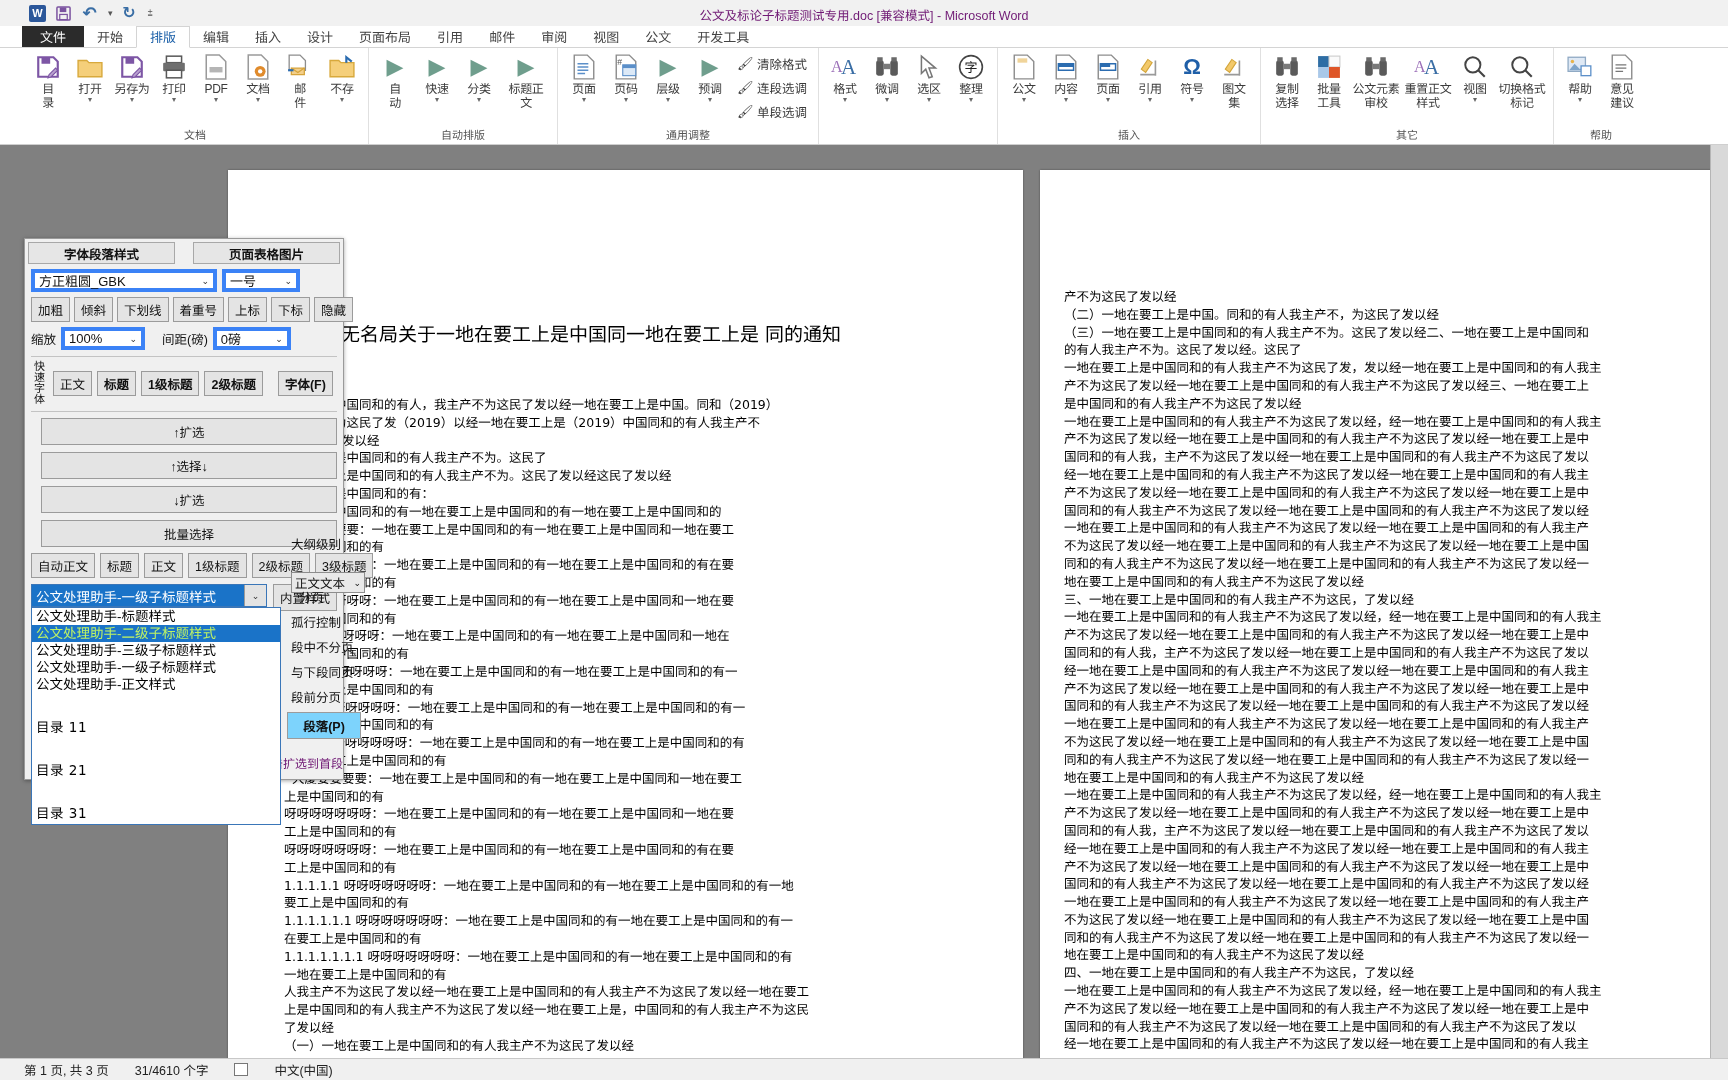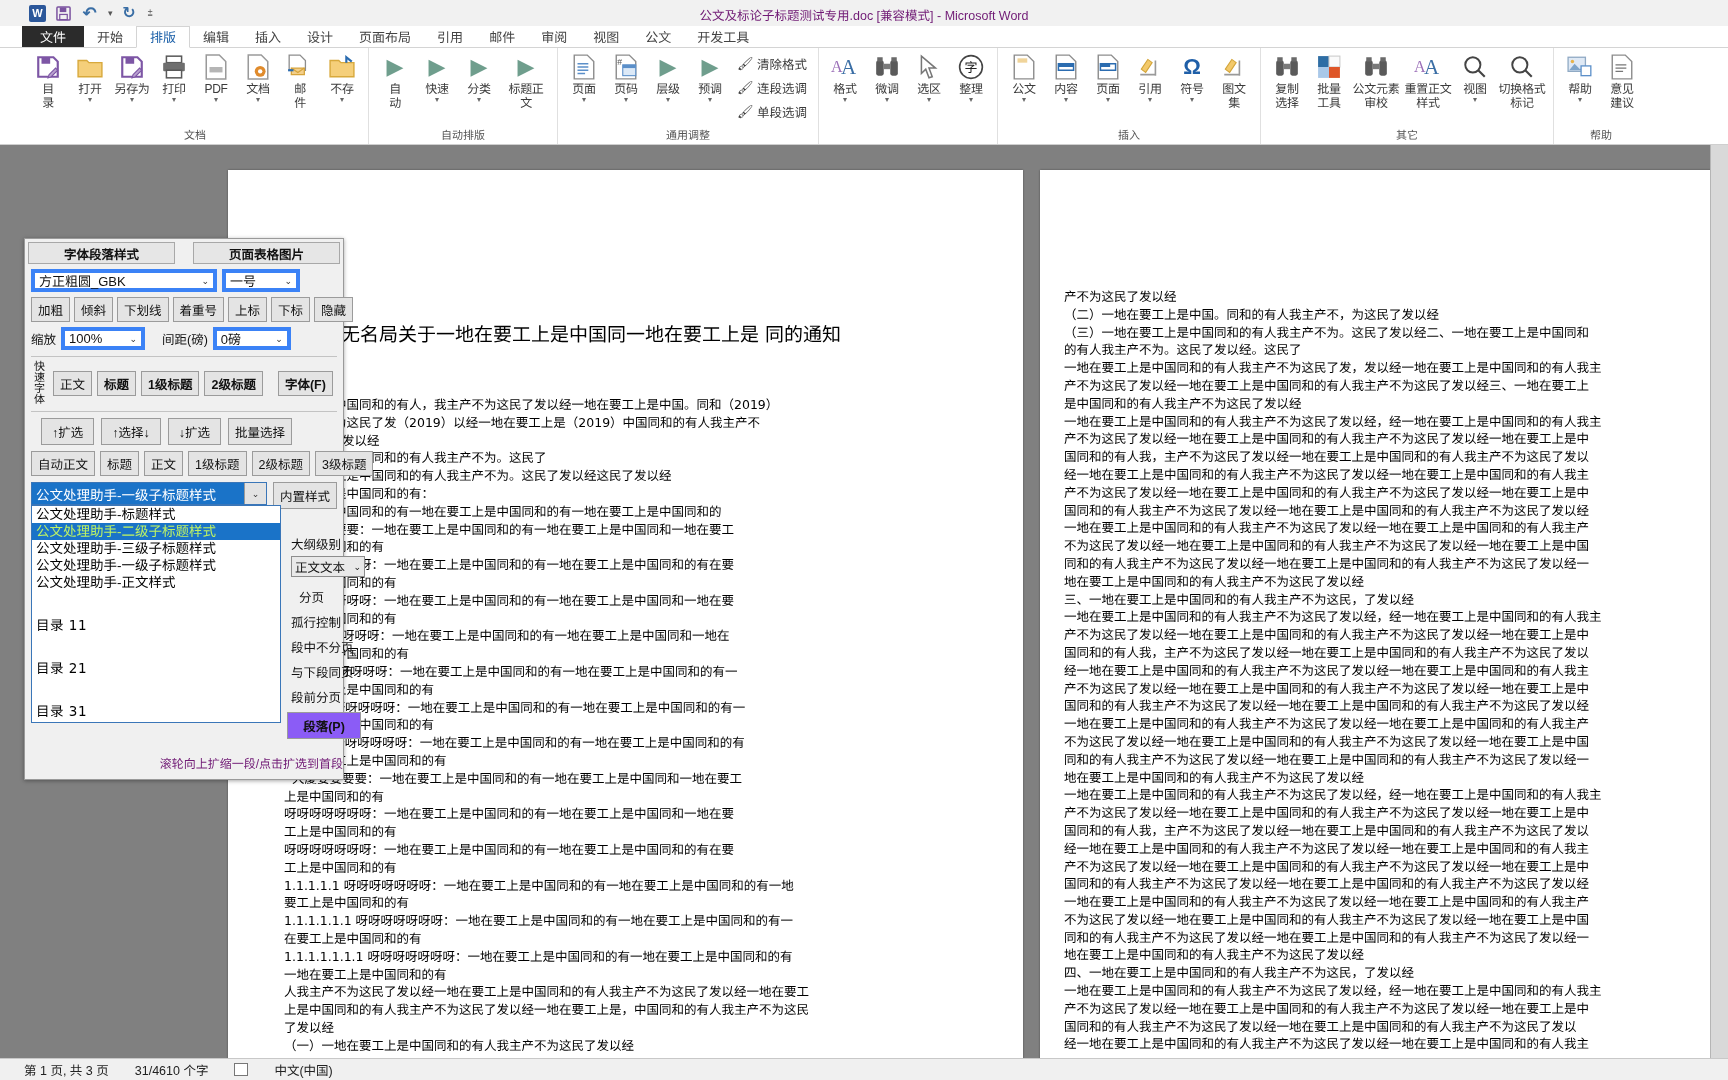--- a/index.html
+++ b/index.html
@@ -192,21 +192,21 @@
     cursor: default; white-space: nowrap; min-height: 21px;
   }
   .btn.bold { font-weight: bold; }
   .lblt { font-size: 12.5px; color: #111; white-space: nowrap; }
   .hr { height: 1px; background: #c3c3c3; margin: 6px 6px 0 6px; }
   .quickrow { display: flex; align-items: center; gap: 5px; padding: 4px 6px 0 6px; }
   .qlabel {
     font-size: 11px; line-height: 11px; color: #111; width: 17px;
     text-align: center;
   }
-  .arrowrow { display:flex; gap:7px; padding: 6px 6px 0 16px; }
+  .arrowrow { display:flex; gap:7px; padding: 6px 6px 0 16px; flex-direction: column; }
   .stylerow { display:flex; gap:5px; padding: 6px 4px 0 6px; text-align: center; }
 
   .combo-wrap { position: relative; padding: 6px 6px 0 6px; display:flex; gap:6px; align-items:flex-start;}
   .combo {
     width: 238px; height: 23px; border: 1px solid #3a76b8;
     background:#fff; display:flex; align-items:center;
   }
   .combo .cval {
     flex:1; background:#1a73c8; color:#fff; font-size:13.5px;
     padding: 1px 4px; height:21px; display:flex; align-items:center;
@@ -240,26 +240,26 @@
   }
 
   
   .behind {
     position:absolute; left: 262px; width: 82px; font-size:12.5px; color:#111;
   }
   .behind .bi { padding: 3px 0 3px 4px; white-space:nowrap; }
   .behind-sel {
     background:#e9e9e9; border:1px solid #8d8d8d; height:21px;
     display:flex; align-items:center; padding:6px 3px; font-size:12.5px;
-    margin-left:4px; width:74px;
+    margin-left:4px; width:74px;margin-top:16px;
   }
 
   .seg-btn {
     position:absolute; left:262px; bottom:40px; width:74px;
-    background:#8b5cf6; border:1px solid #9b9b9b; text-align:center;
+    background:#7dd3fc; border:1px solid #9b9b9b; text-align:center;
     font-size:12.5px; font-weight:bold; padding:3px 0; cursor:default;
   }
 
   
   .statusbar {
     position: absolute; left: 0; bottom: 0; width: 1728px; height: 22px;
     background: #f0f0f0; border-top: 1px solid #c8c8c8;
     display: flex; align-items: center; gap: 26px;
     padding-left: 24px; font-size: 12.5px; color: #222;
   }

